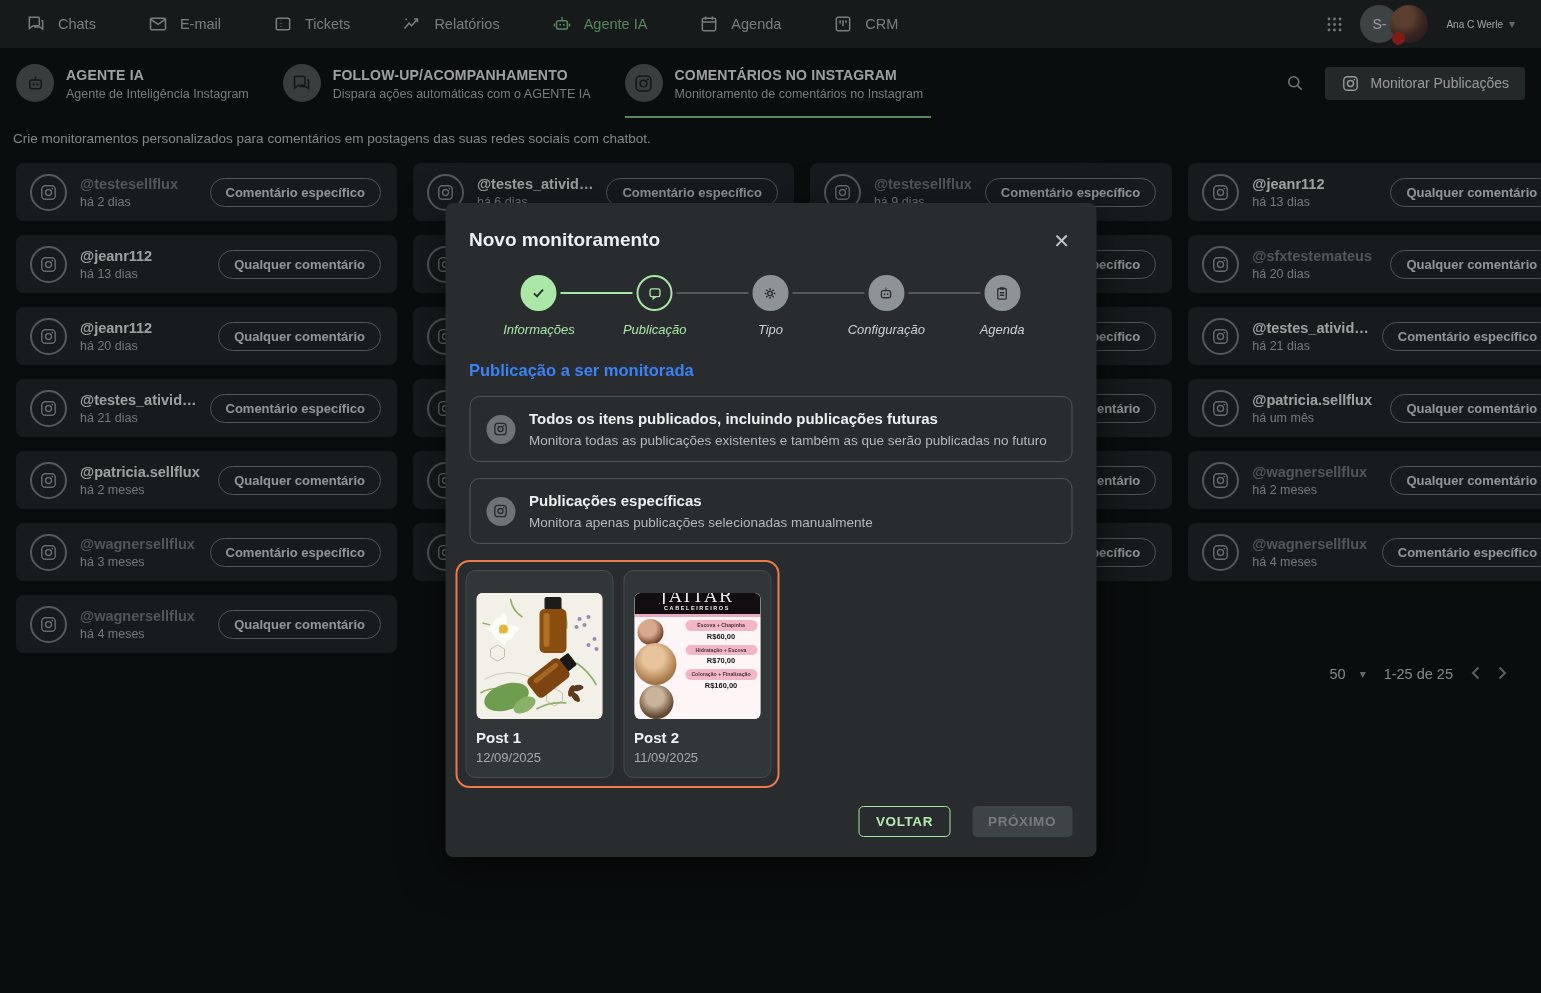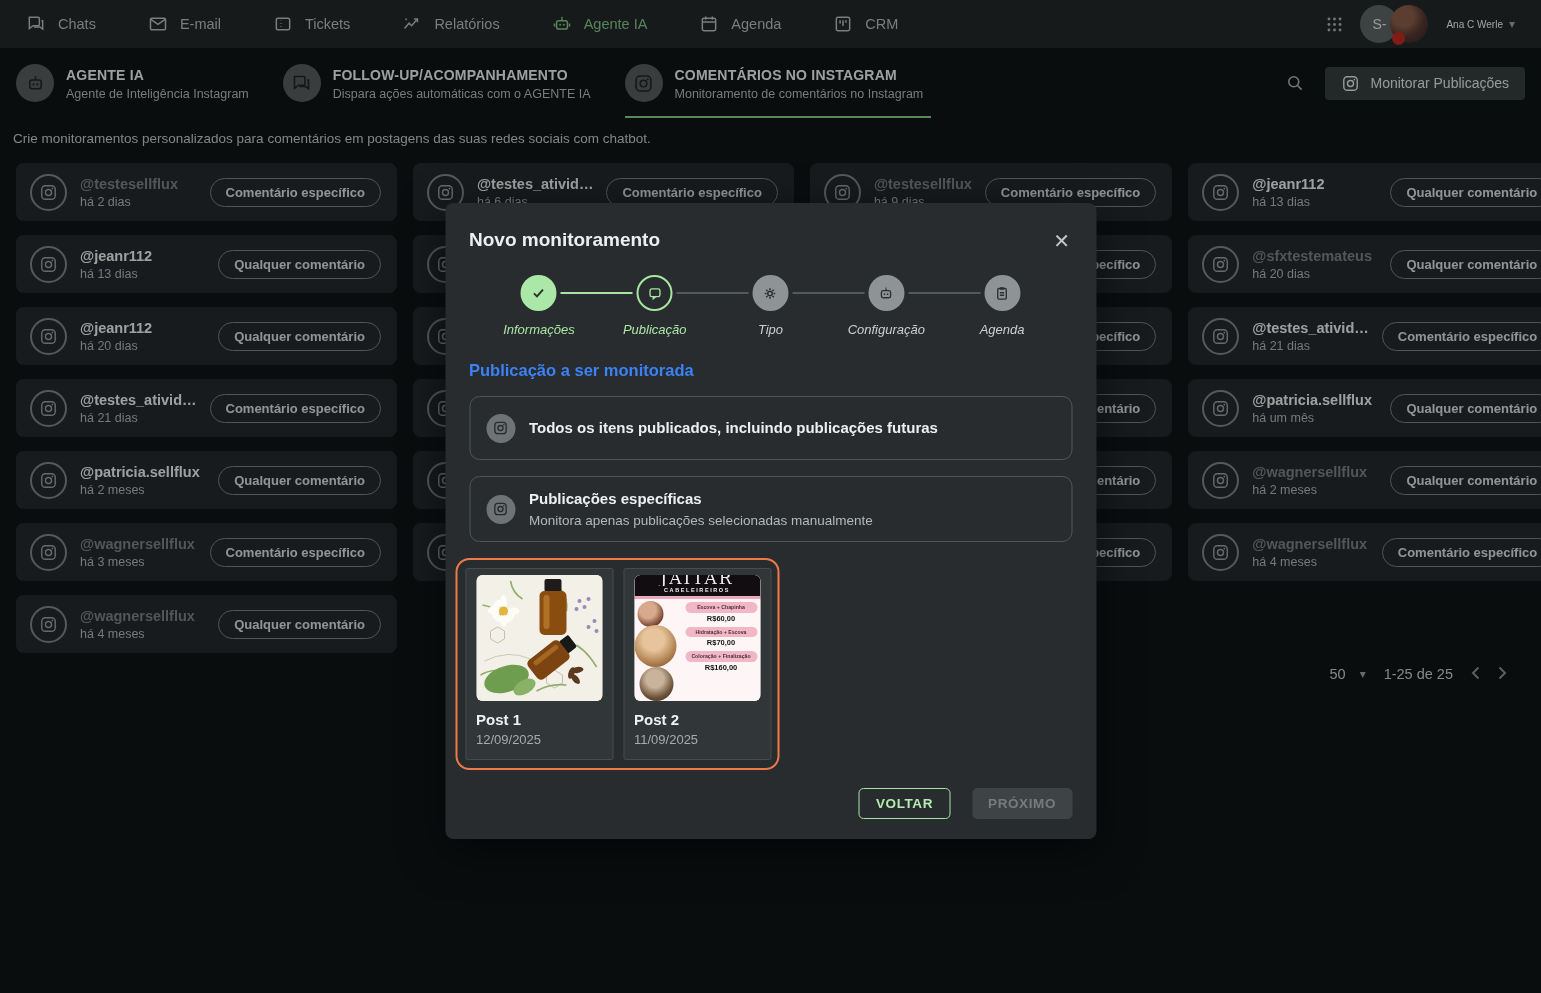--- a/index.html
+++ b/index.html
@@ -133,22 +133,22 @@
     display:flex; align-items:center; justify-content:center; flex:0 0 auto;
   }
   .opt-title { font-size:15px; font-weight:700; color:#edf0f0; }
   .opt-desc { font-size:13.5px; color:#b4b9ba; margin-top:5px; }
 
   .posts-box {
     margin:14px 0 0 -14px; width:324px; border:2px solid #ed7a47; border-radius:14px;
     padding:8px; display:flex; gap:10px;
   }
   .post-card {
-    width:148px; background:#313638; border:1px solid #474c4e; border-radius:2px;
-    padding:6px 10px 12px; cursor:pointer;
+    width:148px; background:#313638; border:1px solid #474c4e; border-radius:10px;
+    padding:22px 10px 12px; cursor:pointer;
   }
   .post-img { width:126px; height:126px; border-radius:6px; overflow:hidden; position:relative; background:#f3f0e7; }
   .post-title { margin-top:10px; font-size:15px; font-weight:700; color:#eef1f1; }
   .post-date { margin-top:4px; font-size:13px; color:#a6abad; }
 
   
   .p2 { position:absolute; inset:0; background:#fdf5f6; }
   .p2-black { background:#120d10; text-align:center; padding:0 2px 3px; border-bottom:3px solid #eaaabd; }
   .p2-brand { font-family:"DejaVu Serif", serif; color:#f3eef0; font-size:17px; letter-spacing:2px; line-height:16px; margin-top:-5px; overflow:hidden; }
   .p2-sub { color:#f3eef0; font-size:5.5px; font-weight:700; letter-spacing:1.6px; margin-top:1px; }
@@ -768,20 +768,21 @@
   <div class="option-card">
     <span class="opt-icn">
         <svg width="16" height="16" viewBox="0 0 24 24" fill="none" stroke="currentColor" stroke-width="2">
           <rect x="3.5" y="3.5" width="17" height="17" rx="4.5"></rect>
           <circle cx="12" cy="12" r="3.8"></circle>
           <circle cx="16.9" cy="7.1" r="1.1" fill="currentColor" stroke="none"></circle>
         </svg>
       </span>
     <span>
       <span class="opt-title">Todos os itens publicados, incluindo publicações futuras</span>
+      <div class="opt-desc">Monitora todas as publicações existentes e também as que serão publicadas no futuro</div>
     </span>
   </div>
 
   <div class="option-card">
     <span class="opt-icn">
         <svg width="16" height="16" viewBox="0 0 24 24" fill="none" stroke="currentColor" stroke-width="2">
           <rect x="3.5" y="3.5" width="17" height="17" rx="4.5"></rect>
           <circle cx="12" cy="12" r="3.8"></circle>
           <circle cx="16.9" cy="7.1" r="1.1" fill="currentColor" stroke="none"></circle>
         </svg>

